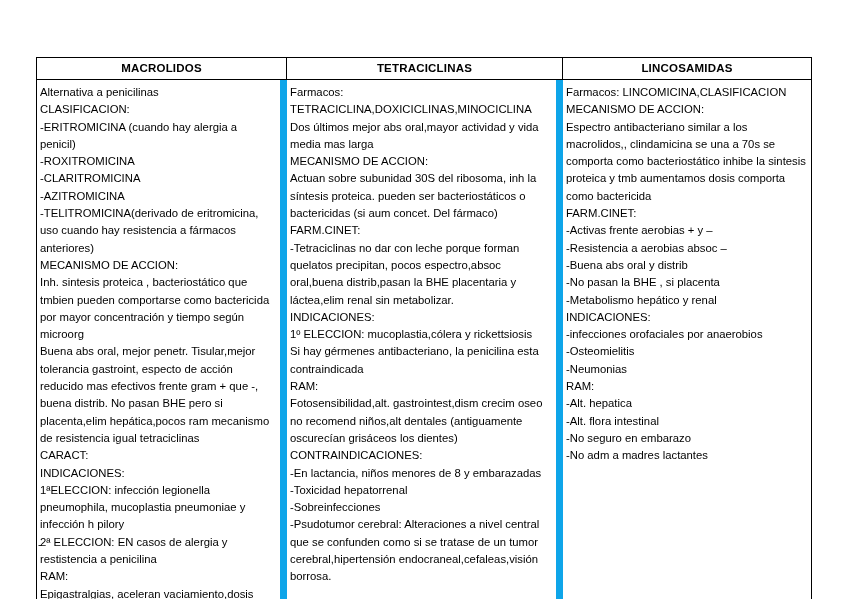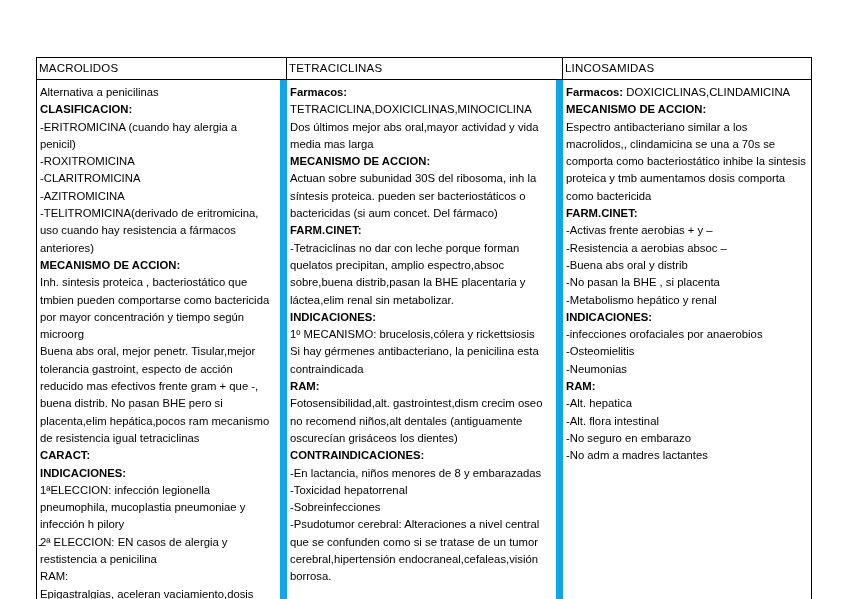--- a/index.html
+++ b/index.html
@@ -20,37 +20,38 @@
     top: 57px;
     width: 774px;
     display: grid;
     grid-template-columns: 250px 276px 248px;
     border: 1px solid #000;
     background: #fff;
   }
   .header-cell {
     border-right: 1px solid #000;
     border-bottom: 1px solid #000;
-    font-weight: normal;
+    text-align: center;
+    font-weight: bold;
     font-size: 11.5px;
     padding: 4px 2px 5px 2px;
     letter-spacing: 0.2px;
   }
   .header-cell.last { border-right: none; }
   .cell {
     border-right: 7px solid #0ea5e9;
     padding: 4px 4px 8px 3px;
     font-size: 11.3px;
     line-height: 17.3px;
     min-height: 448px;
     overflow: hidden;
   }
   .cell.last { border-right: none; }
   .line { margin: 0; }
-  .bold { font-weight: bold; }
+  .bold { font-weight: normal; }
   .footer-dash {
     position: absolute;
     left: 38px;
     top: 538px;
     font-size: 11px;
   }
 </style>
 </head>
 <body>
 
@@ -76,34 +77,34 @@
       <div class="line"><span>2ª ELECCION: EN casos de alergia y restistencia a penicilina</span></div>
       <div class="line"><span>RAM:</span></div>
       <div class="line"><span>Epigastralgias, aceleran vaciamiento,dosis altas sorderas severas , hepatitis , efectos teratógenos en animales.</span></div>
     </div>
   <div class="cell">
       <div class="line"><span class="bold">Farmacos:</span><span> TETRACICLINA,DOXICICLINAS,MINOCICLINA</span></div>
       <div class="line"><span>Dos últimos mejor abs oral,mayor actividad y vida media mas larga</span></div>
       <div class="line"><span class="bold">MECANISMO DE ACCION:</span></div>
       <div class="line"><span>Actuan sobre subunidad 30S del ribosoma, inh la síntesis proteica.  pueden ser bacteriostáticos o bactericidas (si aum concet. Del fármaco)</span></div>
       <div class="line"><span class="bold">FARM.CINET:</span></div>
-      <div class="line"><span>-Tetraciclinas no dar con leche porque forman quelatos precipitan, amplio espectro,absoc sobre,buena distrib,pasan la BHE placentaria y láctea,elim renal sin metabolizar.</span></div>
+      <div class="line"><span>-Tetraciclinas no dar con leche porque forman quelatos precipitan, pocos espectro,absoc oral,buena distrib,pasan la BHE placentaria y láctea,elim renal sin metabolizar.</span></div>
       <div class="line"><span class="bold">INDICACIONES:</span></div>
-      <div class="line"><span>1º MECANISMO: brucelosis,cólera y rickettsiosis</span></div>
+      <div class="line"><span>1º ELECCION: mucoplastia,cólera y rickettsiosis</span></div>
       <div class="line"><span>Si hay gérmenes antibacteriano, la penicilina esta contraindicada</span></div>
       <div class="line"><span class="bold">RAM:</span></div>
       <div class="line"><span>Fotosensibilidad,alt. gastrointest,dism crecim oseo no recomend niños,alt dentales (antiguamente oscurecían grisáceos los dientes)</span></div>
       <div class="line"><span class="bold">CONTRAINDICACIONES:</span></div>
       <div class="line"><span>-En lactancia, niños menores de 8 y embarazadas</span></div>
       <div class="line"><span>-Toxicidad hepatorrenal</span></div>
       <div class="line"><span>-Sobreinfecciones</span></div>
       <div class="line"><span>-Psudotumor cerebral: Alteraciones a nivel central que se confunden como si se tratase de un tumor cerebral,hipertensión endocraneal,cefaleas,visión borrosa.</span></div>
     </div>
   <div class="cell last">
-      <div class="line"><span class="bold">Farmacos:</span><span> DOXICICLINAS,CLINDAMICINA</span></div>
+      <div class="line"><span class="bold">Farmacos:</span><span> LINCOMICINA,CLASIFICACION</span></div>
       <div class="line"><span class="bold">MECANISMO DE ACCION:</span></div>
       <div class="line"><span>Espectro antibacteriano similar a los macrolidos,, clindamicina se una a 70s se comporta como bacteriostático inhibe la sintesis proteica y tmb aumentamos dosis comporta como bactericida</span></div>
       <div class="line"><span class="bold">FARM.CINET:</span></div>
       <div class="line"><span>-Activas frente aerobias + y –</span></div>
       <div class="line"><span>-Resistencia a aerobias absoc –</span></div>
       <div class="line"><span>-Buena abs oral y  distrib</span></div>
       <div class="line"><span>-No pasan la BHE , si placenta</span></div>
       <div class="line"><span>-Metabolismo hepático y renal</span></div>
       <div class="line"><span class="bold">INDICACIONES:</span></div>
       <div class="line"><span>-infecciones orofaciales por anaerobios</span></div>

